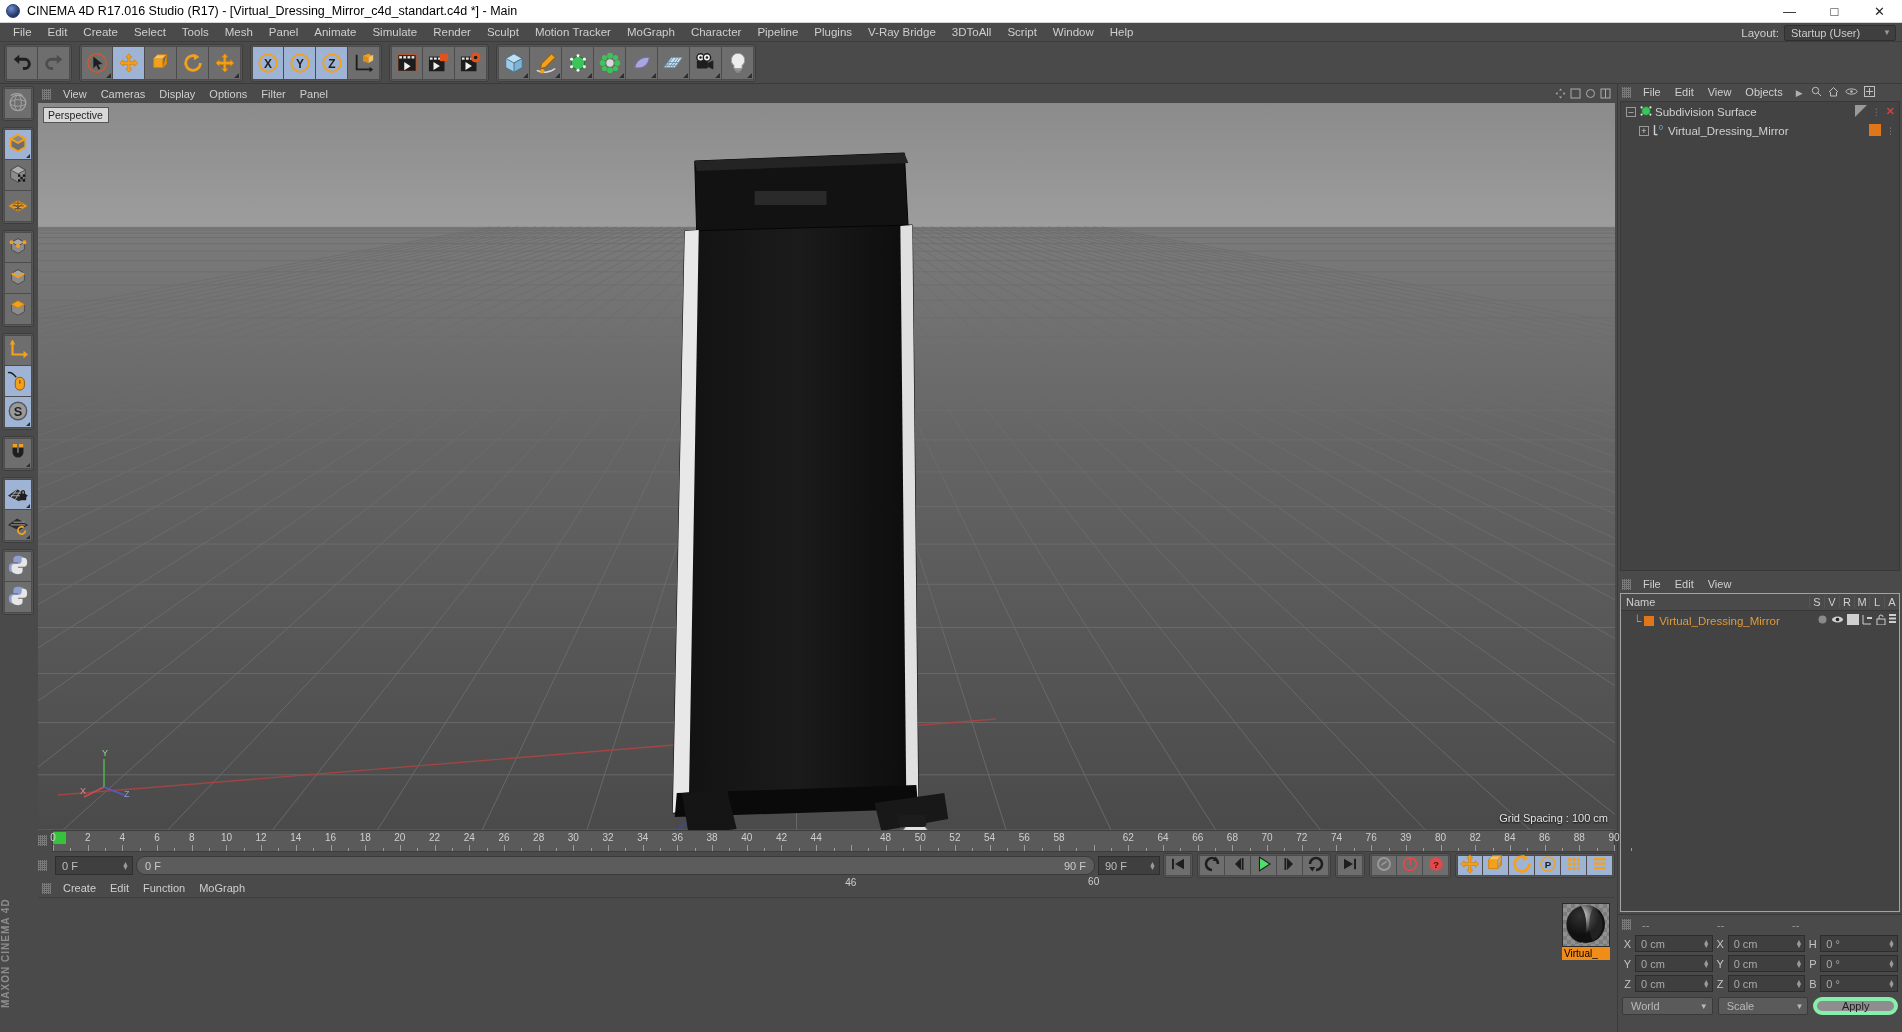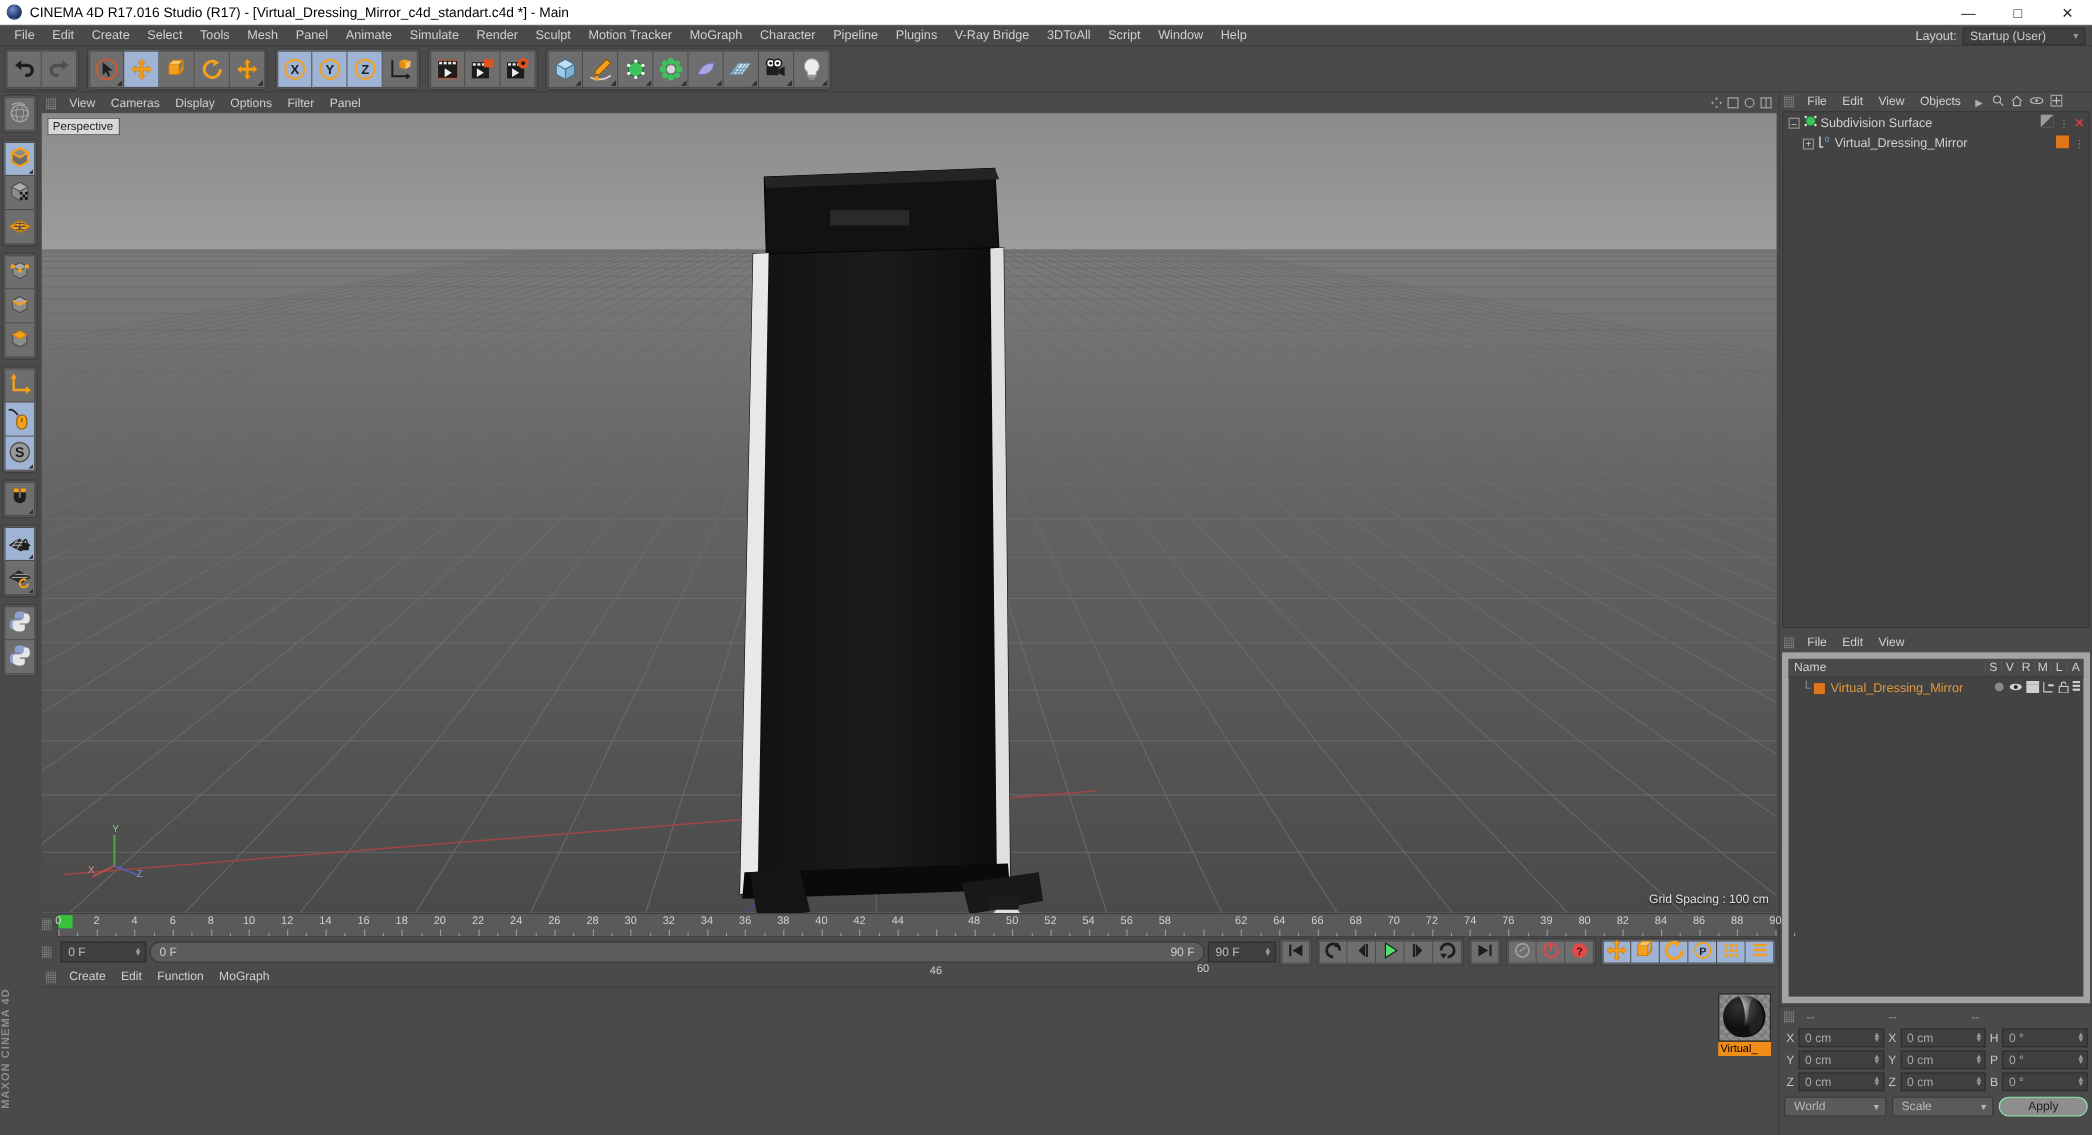--- a/index.html
+++ b/index.html
@@ -136,21 +136,21 @@
   .objmgr { height:470px; background:#434343; border:1px solid #383838; margin:0 2px;
     overflow:hidden; }
   .objrow { height:19px; display:flex; align-items:center; font-size:11.5px;
     padding-left:4px; position:relative; }
   .objrow .nm { color:#d0d0d0; margin-left:3px; }
   .expander { width:10px; height:10px; border:1px solid #9a9a9a; color:#cfcfcf;
     font-size:9px; line-height:8px; text-align:center; flex:none; }
   .objtags { position:absolute; right:4px; display:flex; align-items:center; gap:5px; }
   .hsplit { height:5px; background:#4a4a4a; }
 
-  .layermgr { flex:1; margin:0 2px 2px 2px; background:#434343; border:6px solid #a3a3a3;
+  .layermgr { flex:1; margin:0 2px 2px 2px; background:#434343; border:1px solid #a3a3a3;
     display:flex; flex-direction:column; min-height:0; }
   .lm-cols { height:17px; background:#4a4a4a; display:flex; align-items:center;
     font-size:11px; color:#cfcfcf; border-bottom:1px solid #383838; }
   .lm-cols .nmcol { flex:1; padding-left:5px; }
   .lm-cols .c { width:15px; text-align:center; border-left:1px solid #555; }
   .lmrow { height:19px; display:flex; align-items:center; font-size:11.5px; padding-left:12px; }
   .swatch { width:10px; height:10px; background:#e0761a; margin-right:5px; flex:none;}
 
   
   .coords { height:118px; background:#4a4a4a; border-top:1px solid #3a3a3a;
@@ -159,21 +159,21 @@
   .coord-top .dd { width:75px; text-align:left; padding-left:6px; }
   .crow { display:flex; align-items:center; gap:2px; margin-top:3px; }
   .clab { width:11px; font-size:11px; color:#c5c5c5; text-align:center; flex:none;}
   .cfield { flex:1; background:#3f3f3f; border:1px solid #2d2d2d; height:17px;
     display:flex; align-items:center; justify-content:space-between; padding:0 2px 0 5px;
     font-size:11px; color:#a9a9a9; min-width:0; }
   .crow2 { display:flex; gap:5px; margin-top:5px; }
   .dropdn { flex:1; background:#5a5a5a; border:1px solid #3a3a3a; border-radius:2px;
     height:18px; display:flex; align-items:center; justify-content:space-between;
     padding:0 4px 0 8px; font-size:11px; color:#b9b9b9; }
-  .applybtn { flex:1; background:#8e8e8e; border:1px solid #86efac; border-radius:9px;
+  .applybtn { flex:1; background:#8e8e8e; border:4px solid #86efac; border-radius:9px;
     height:18px; display:flex; align-items:center; justify-content:center;
     font-size:11px; color:#1d1d1d; }
 </style>
 </head>
 <body>
 
 <div class="titlebar">
   <div class="tb-logo"></div>
   <div class="tb-title">CINEMA 4D R17.016 Studio (R17) - [Virtual_Dressing_Mirror_c4d_standart.c4d *] - Main</div>
   <div class="tb-spacer"></div>

